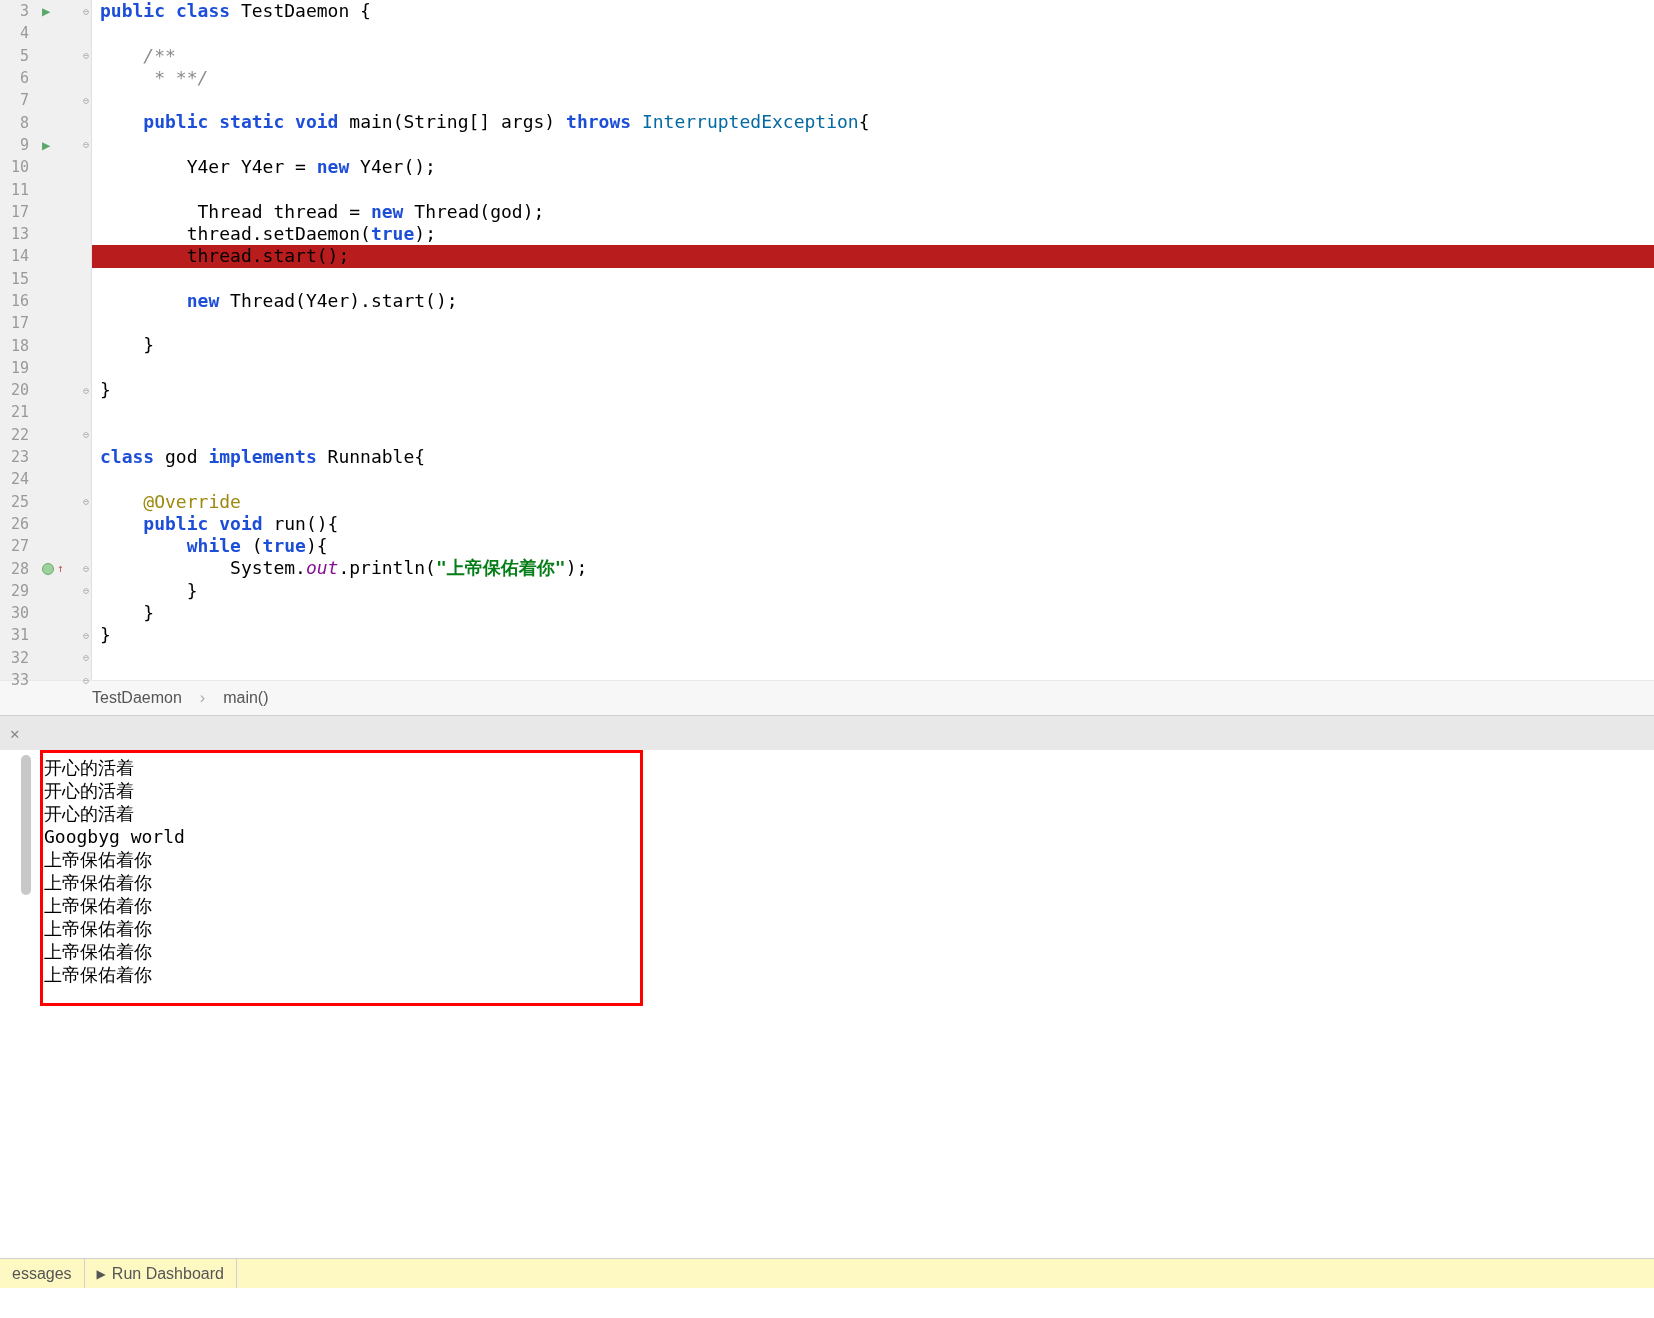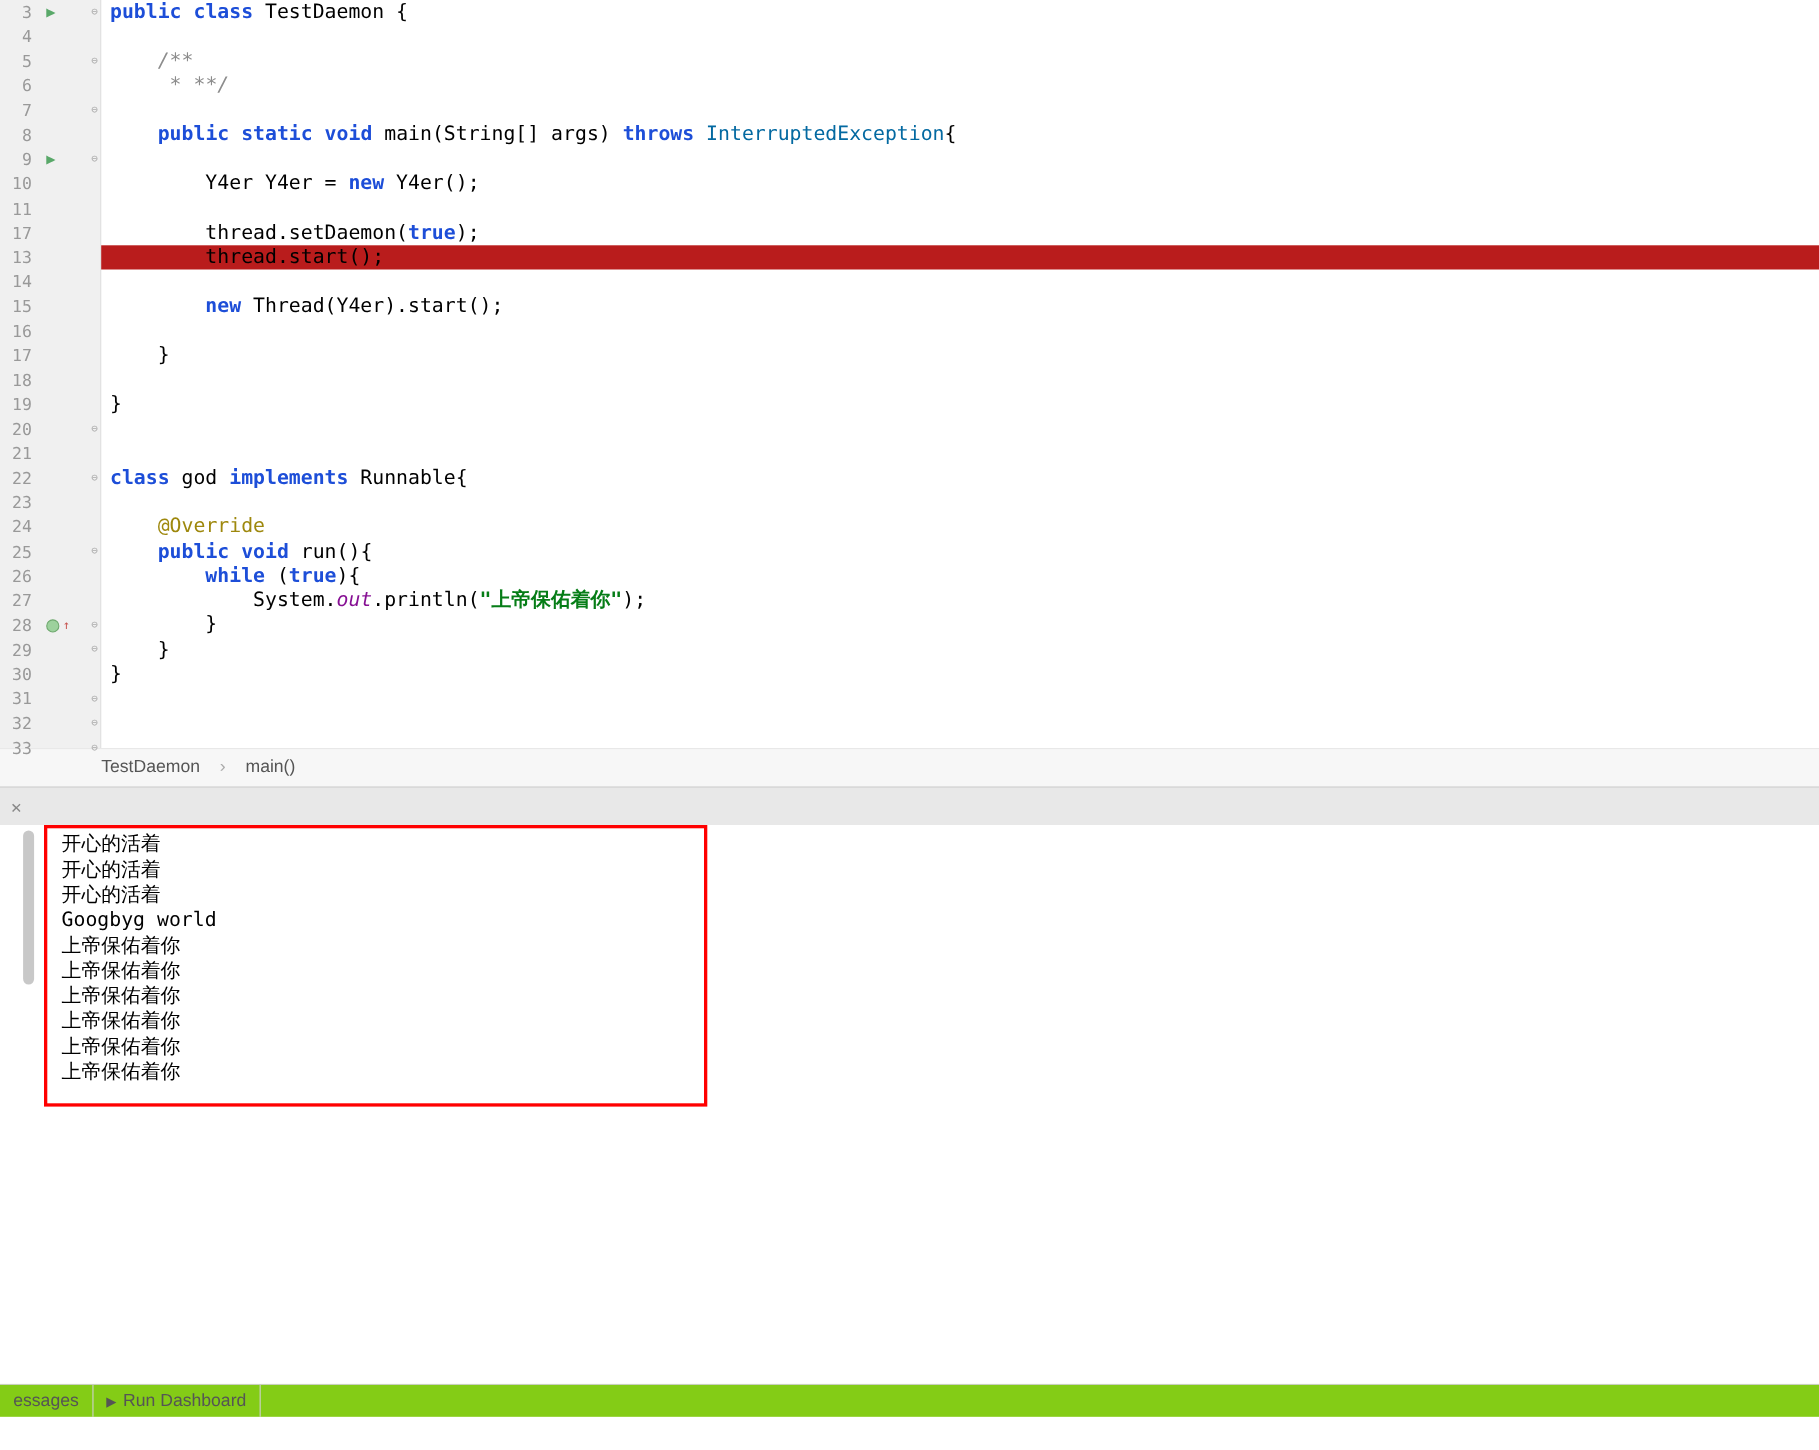--- a/index.html
+++ b/index.html
@@ -108,21 +108,21 @@
     }
     .close-tool {
       color: #888888;
       font-size: 16px;
       cursor: pointer;
       padding: 2px 6px;
     }
     .console-area {
       height: 508px;
       position: relative;
-      padding: 6px 26px;
+      padding: 6px 14px;
       background: #ffffff;
     }
     .console-scrollbar {
       position: absolute;
       left: 21px;
       top: 5px;
       width: 10px;
       height: 140px;
       background: #c8c8c8;
       border-radius: 5px;
@@ -140,21 +140,21 @@
       height: 23px;
       line-height: 23px;
       padding-left: 30px;
       font-family: "Monaco", "Menlo", monospace;
       font-size: 18px;
       color: #000000;
       white-space: pre;
     }
     .bottom-bar {
       height: 30px;
-      background: #84cc16;
+      background: #fef9c3;
       border-top: 1px solid #d0d0d0;
       display: flex;
       align-items: stretch;
       font-family: -apple-system, sans-serif;
       font-size: 16px;
       color: #555555;
     }
     .bottom-tab {
       padding: 4px 12px;
       display: flex;
@@ -285,20 +285,21 @@
   <div class="code-area" id="code-area">
       <div class="code-line"><span class="kw">public</span> <span class="kw">class</span> TestDaemon {</div>
       <div class="code-line"></div>
       <div class="code-line">    <span class="com">/**</span></div>
       <div class="code-line">    <span class="com"> * **/</span></div>
       <div class="code-line"></div>
       <div class="code-line">    <span class="kw">public</span> <span class="kw">static</span> <span class="kw">void</span> main(String[] args) <span class="kw">throws</span> <span class="soft">InterruptedException</span>{</div>
       <div class="code-line"></div>
       <div class="code-line">        Y4er Y4er = <span class="kw">new</span> Y4er();</div>
       <div class="code-line"></div>
+      <div class="code-line">         Thread thread = <span class="kw">new</span> Thread(god);</div>
       <div class="code-line">        thread.setDaemon(<span class="kw">true</span>);</div>
       <div class="code-line highlighted-line">        thread.start();</div>
       <div class="code-line"></div>
       <div class="code-line">        <span class="kw">new</span> Thread(Y4er).start();</div>
       <div class="code-line"></div>
       <div class="code-line">    }</div>
       <div class="code-line"></div>
       <div class="code-line">}</div>
       <div class="code-line"></div>
       <div class="code-line"></div>

